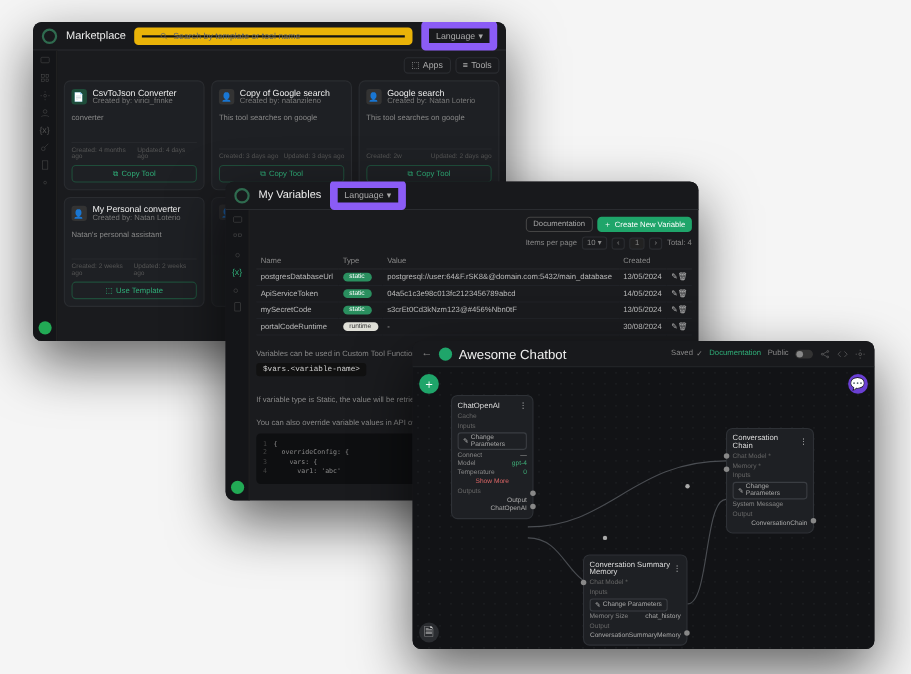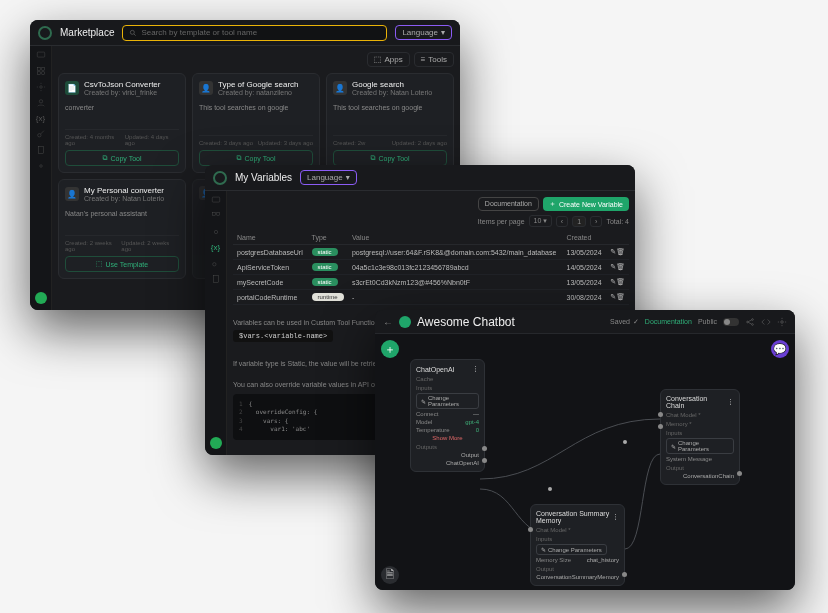--- a/index.html
+++ b/index.html
@@ -20,24 +20,24 @@
     box-shadow: 0 20px 50px rgba(0,0,0,0.6);
     overflow: hidden;
   }
   
   .win1 { left: 30px; top: 20px; width: 430px; height: 290px; }
   .topbar { display: flex; align-items: center; height: 26px; padding: 0 8px; gap: 8px; border-bottom: 1px solid #2a2c30; background:#18191c; }
   .logo { width: 14px; height: 14px; border: 2px solid #2f6b4f; border-radius: 50%; }
   .title { font-size: 10px; color: #eee; }
   .search {
     flex: 1; display: flex; align-items: center; gap: 4px;
-    background: #111214; border: 1px solid #eab308; border-radius: 4px;
-    height: 16px; padding: 0 6px; color: #666; font-size: 8px;
+    background: #111214; border: 7px solid #eab308; border-radius: 4px;
+    height: 16px; padding: 0 16px; color: #666; font-size: 8px;
   }
-  .langbtn { border:1px solid #8b5cf6; border-radius:4px; padding:2px 6px; font-size:8px; color:#aaa; display:flex; align-items:center; gap:3px;}
+  .langbtn { border:7px solid #8b5cf6; border-radius:4px; padding:2px 6px; font-size:8px; color:#aaa; display:flex; align-items:center; gap:3px;}
   .sidebar { position:absolute; left:0; top:26px; bottom:0; width:22px; background:#141518; border-right:1px solid #222; display:flex; flex-direction:column; align-items:center; padding-top:4px; gap:6px;}
   .sidebar .ic { width:10px; height:10px; color:#555; }
   .sidebar .avatar { margin-top:auto; margin-bottom:6px; width:12px;height:12px; background:#2a5; border-radius:50%; }
   .content1 { position:absolute; left:22px; top:26px; right:0; bottom:0; padding:6px; overflow:hidden;}
   .tools-row { display:flex; justify-content:flex-end; gap:4px; margin-bottom:6px;}
   .pill { border:1px solid #2a2c30; border-radius:4px; padding:2px 6px; font-size:8px; color:#aaa; display:flex; align-items:center; gap:3px;}
   .cards { display:grid; grid-template-columns: repeat(3, 1fr); gap:6px; }
   .card { background:#1e2024; border:1px solid #2a2c30; border-radius:6px; padding:6px; display:flex; flex-direction:column; min-height:100px;}
   .card-head { display:flex; align-items:center; gap:5px; margin-bottom:4px;}
   .card-ic { width:14px; height:14px; background:#333; border-radius:3px; display:flex; align-items:center; justify-content:center; font-size:8px;}
@@ -169,21 +169,21 @@
           </div>
         <div class="copybtn">
             <span>⧉</span>
             <span>Copy Tool</span>
           </div>
       </div>
       <div class="card">
         <div class="card-head">
           <div class="card-ic">👤</div>
           <div>
-            <div class="card-title">Type of Google search</div>
+            <div class="card-title">Copy of Google search</div>
             <div class="card-sub">Created by: natanzileno</div>
           </div>
         </div>
         <div class="card-desc">This tool searches on google</div>
         <div class="card-foot">
             <span>Created: 3 days ago</span>
             <span>Updated: 3 days ago</span>
           </div>
         <div class="copybtn">
             <span>⧉</span>

